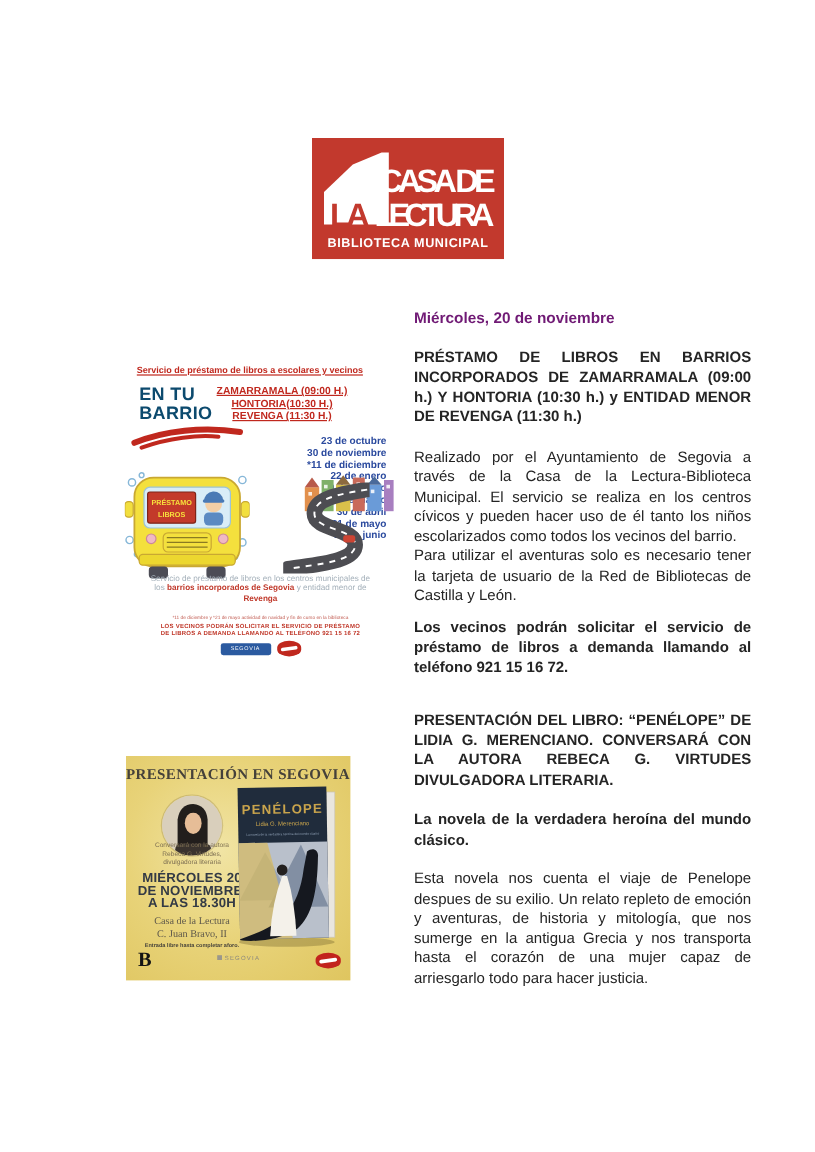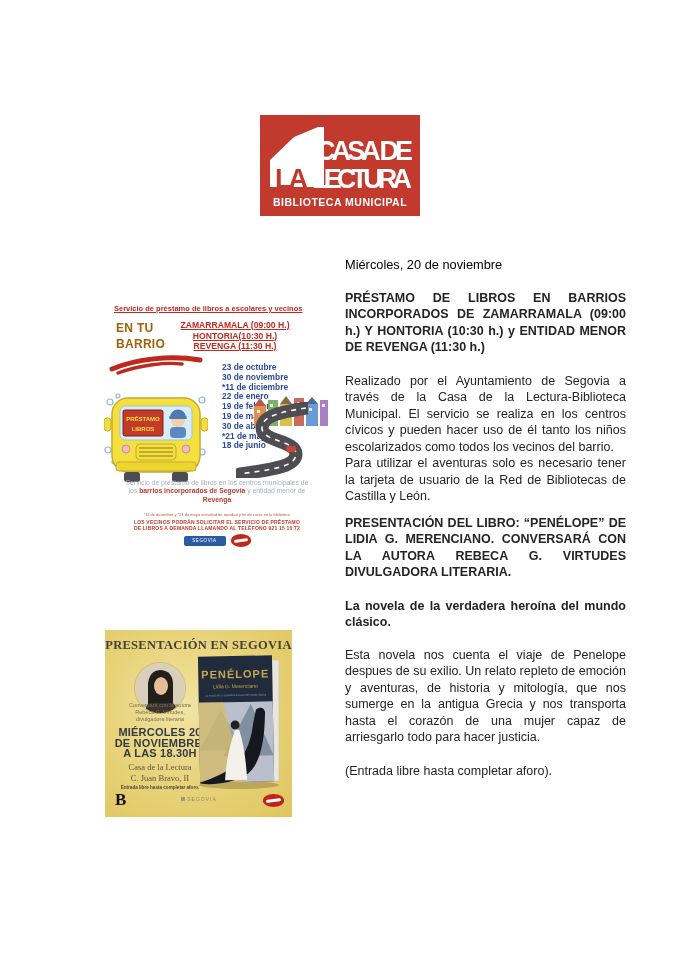--- a/index.html
+++ b/index.html
@@ -9,40 +9,40 @@
   }
   .abs{position:absolute}
   svg text{font-family:"Liberation Sans",sans-serif}
 
   
   #logo{left:260px;top:115px;width:160px;height:101px}
 
   
   #col{left:345px;top:257px;width:281px;font-size:12.5px;line-height:16.5px;color:#242424}
   #col p{margin:0;text-align:justify}
-  .red-head{color:#000000;font-weight:normal;font-size:12.8px}
+  .red-head{color:#701a75;font-weight:bold;font-size:12.8px}
   .bold{font-weight:bold}
   .mb0{margin-bottom:0 !important}
   .mb10{margin-bottom:10px !important}
   .mb15{margin-bottom:15px !important}
   .mb16{margin-bottom:16px !important}
   .mb17{margin-bottom:17px !important}
   .mb28{margin-bottom:28px !important}
 
   
   #poster1{left:104px;top:296px;width:226px;height:258px;background:#fff}
   .p1-title{position:absolute;left:10px;top:8px;width:200px;
     color:#c0281e;font-weight:bold;font-size:7.5px;text-decoration:underline}
-  .p1-loc{position:absolute;left:12px;top:25px;font-size:12px;font-weight:800;
-    color:#a16207;line-height:15.5px;letter-spacing:.3px}
+  .p1-loc{position:absolute;left:12px;top:25px;font-size:15px;font-weight:800;
+    color:#0c4a6e;line-height:15.5px;letter-spacing:.3px}
   .p1-sched{position:absolute;left:62px;top:24px;width:138px;text-align:center;
     color:#c0281e;font-weight:bold;font-size:8.6px;line-height:10.6px}
   .p1-sched div{text-decoration:underline}
   .p1-swoosh{position:absolute;left:4px;top:57px;width:96px;height:22px}
-  .p1-dates{position:absolute;left:118px;top:67px;width:100px;text-align:left;
+  .p1-dates{position:absolute;left:118px;top:67px;width:100px;text-align:right;
     color:#2b4a9e;font-weight:bold;font-size:8.4px;line-height:9.8px}
   .p1-bus{position:absolute;left:0;top:96px;width:104px;height:92px}
   .p1-city{position:absolute;left:148px;top:94px;width:78px;height:38px}
   .p1-road{position:absolute;left:132px;top:106px;width:72px;height:76px}
   .p1-desc{position:absolute;left:18px;top:183px;width:190px;text-align:center;
     font-size:6.8px;line-height:8.3px;color:#a4b0ba}
   .p1-desc b{color:#c0392b}
   .p1-fine{position:absolute;left:18px;top:216px;width:190px;text-align:center;
     font-size:4px;color:#c0594f}
   .p1-notice{position:absolute;left:8px;top:223px;width:210px;text-align:center;
@@ -51,21 +51,21 @@
     justify-content:center;align-items:center;gap:5px}
   .p1-seg{width:42px;height:10px;background:#2b5aa0;color:#fff;font-size:4.5px;
     display:flex;align-items:center;justify-content:center;letter-spacing:.6px;border-radius:2px}
   .p1-badge{width:20px;height:13px;background:#c0281e;border-radius:50% / 45%;position:relative}
   .p1-badge::after{content:"";position:absolute;left:3px;top:5px;width:14px;height:3px;
     background:#fff;border-radius:2px;transform:rotate(-8deg)}
 
   
   #poster2{left:105px;top:630px;width:187px;height:187px;
     background:radial-gradient(ellipse at 42% 42%, #f1e4a4 0%, #e8d379 50%, #dfc55f 100%)}
-  .p2-title{position:absolute;left:0;top:8px;width:187px;text-align:center;
+  .p2-title{position:absolute;left:0;top:8px;width:187px;text-align:left;
     font-family:"Liberation Serif",serif;font-weight:600;font-size:12.5px;
     color:#45413a;letter-spacing:.3px}
   .p2-photo{position:absolute;left:30px;top:33px;width:50px;height:50px;border-radius:50%;
     overflow:hidden;box-shadow:0 0 0 1px rgba(120,100,50,.25)}
   .p2-caption{position:absolute;left:0;top:72px;width:110px;text-align:center;
     font-size:5.5px;line-height:7.2px;color:#7d6f52}
   .p2-datetime{position:absolute;left:0;top:97px;width:110px;text-align:center;
     font-size:11px;line-height:10.5px;font-weight:bold;color:#333a45;letter-spacing:.2px}
   .p2-venue{position:absolute;left:0;top:132px;width:110px;text-align:center;
     font-family:"Liberation Serif",serif;font-size:8.5px;line-height:11px;color:#5d574a}
@@ -96,25 +96,25 @@
       <text x="52" y="73" font-size="27" font-weight="bold" fill="#ffffff" textLength="100">LECTURA</text>
       <text x="80" y="91" font-size="10.5" font-weight="bold" fill="#ffffff" text-anchor="middle" style="letter-spacing:.5px">BIBLIOTECA MUNICIPAL</text>
     </svg>
   </div>
 
   <div id="col" class="abs">
     <div class="red-head mb16">Miércoles, 20 de noviembre</div>
     <p class="bold mb17">PRÉSTAMO DE LIBROS EN BARRIOS INCORPORADOS DE ZAMARRAMALA (09:00 h.)  Y HONTORIA (10:30 h.) y ENTIDAD MENOR DE REVENGA (11:30 h.)</p>
     <p class="mb0">Realizado por el Ayuntamiento de Segovia a través de la Casa de la Lectura-Biblioteca Municipal.  El servicio se realiza en los centros cívicos y pueden hacer uso de él tanto los niños escolarizados como todos los vecinos del barrio.</p>
     <p class="mb10">Para utilizar el aventuras solo es necesario tener la tarjeta de usuario de la Red de Bibliotecas de Castilla y León.</p>
+    <p class="bold mb28">Los vecinos podrán solicitar el servicio de préstamo de libros a demanda llamando al teléfono 921 15 16 72.</p>
 
     <p class="bold mb17">PRESENTACIÓN DEL LIBRO: “PENÉLOPE” DE LIDIA G. MERENCIANO. CONVERSARÁ CON LA AUTORA REBECA G. VIRTUDES DIVULGADORA LITERARIA.</p>
     <p class="bold mb16">La novela de la verdadera heroína del mundo clásico.</p>
     <p class="mb17">Esta novela nos cuenta el viaje de Penelope despues de su exilio. Un relato repleto de emoción y aventuras, de historia y mitología, que nos sumerge en la antigua Grecia y nos transporta hasta el corazón de una mujer capaz de arriesgarlo todo para hacer justicia.</p>
-    <p>(Entrada libre hasta completar aforo).</p>
   </div>
 
   <div id="poster1" class="abs">
     <div class="p1-title">Servicio de préstamo de libros a escolares y vecinos</div>
 
     <div class="p1-loc">
       <div>EN TU</div>
       <div>BARRIO</div>
     </div>
 

